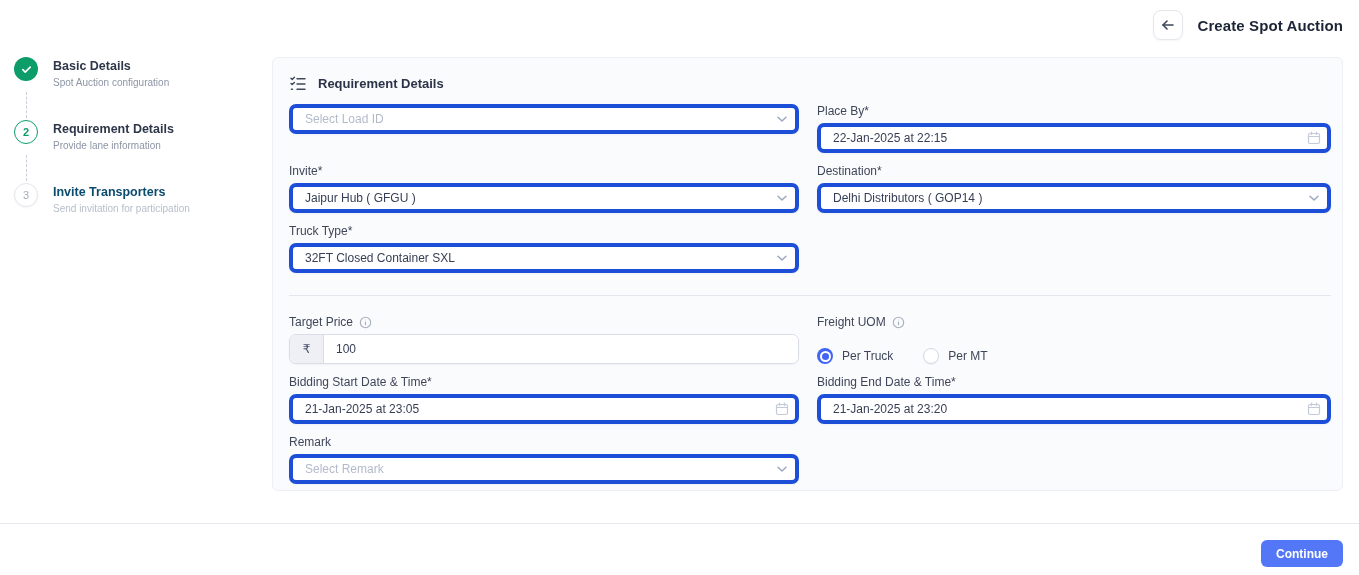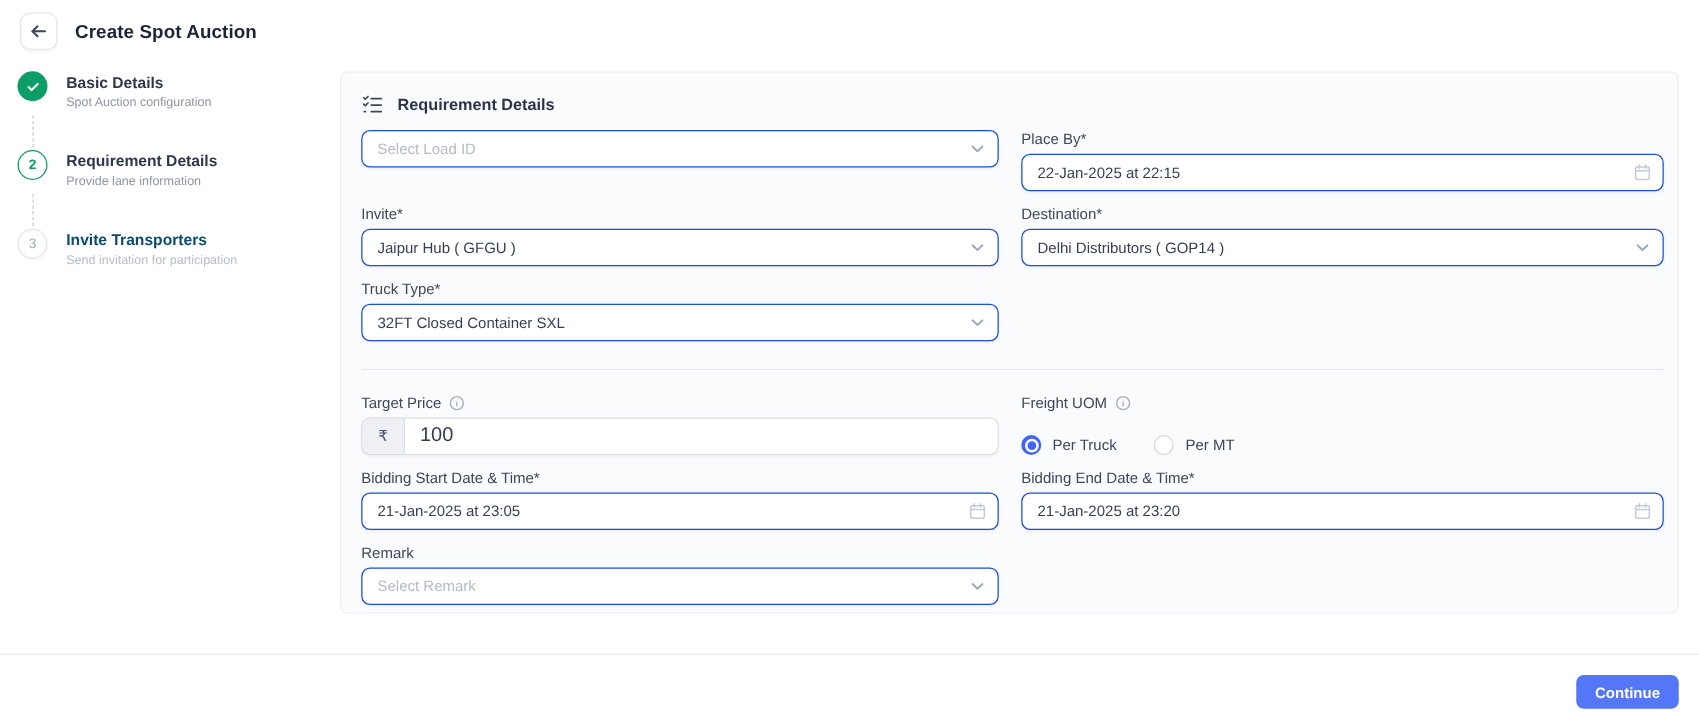--- a/index.html
+++ b/index.html
@@ -1,21 +1,21 @@
 <!DOCTYPE html>
 <html><head>
 <meta charset="utf-8">
 <style>
   * { box-sizing: border-box; margin: 0; padding: 0; }
   html, body { width: 1359px; height: 575px; overflow: hidden; background: #ffffff;
     font-family: "Liberation Sans", "DejaVu Sans", sans-serif; }
   .app { position: relative; width: 1359px; height: 575px; background:#fff; }
 
   
-  .top-header { display:flex; align-items:center; gap:14px; padding:10px 16px 6px 16px; }
+  .top-header { display:flex; align-items:center; gap:14px; padding:10px 16px 6px 16px;justify-content:flex-end; }
   .back-btn { width:30px; height:30px; border:1px solid #e4e7ec; border-radius:8px; background:#fff;
     display:flex; align-items:center; justify-content:center; cursor:pointer; color:#3f4756;
     box-shadow:0 1px 2px rgba(20,30,60,.04); }
   .page-title { font-size:15px; font-weight:700; color:#1c2536; letter-spacing:.1px; }
 
   
   .stepper { position:absolute; left:14px; top:57px; width:250px; }
   .step { display:flex; align-items:flex-start; }
   .step-circle { width:24px; height:24px; border-radius:50%; flex:0 0 24px;
     display:flex; align-items:center; justify-content:center; font-size:11px; background:#fff; }
@@ -33,35 +33,35 @@
   .panel { position:absolute; left:272px; top:57px; width:1071px; height:434px;
     background:#fafbfd; border:1px solid #edeff4; border-radius:6px; padding:16px; }
   .panel-header { display:flex; align-items:center; gap:11px; margin-bottom:12px; }
   .panel-title { font-size:13px; font-weight:700; color:#2b3347; }
   .checklist-icon { color:#3f4756; display:flex; }
 
   .form-grid { display:grid; grid-template-columns: 510px 514px; column-gap:18px; }
   .field { margin-bottom:11px; }
   .field-label { font-size:12px; color:#3e4659; margin-bottom:5px; display:flex; align-items:center; gap:6px; }
   .control { position:relative; height:30px; }
-  .control input { width:100%; height:30px; border:1px solid #1d4ed8; border-radius:7px; background:#fff;
+  .control input { width:100%; height:30px; border:4px solid #1d4ed8; border-radius:7px; background:#fff;
     padding:0 30px 0 12px; font-size:12px; color:#363e56; outline:none;
     box-shadow:0 1px 2px rgba(20,30,60,.05); font-family:inherit; }
   .control input::placeholder { color:#b3bac9; }
   .chevron { position:absolute; right:10px; top:50%; transform:translateY(-50%); color:#9aa6bd; display:flex; pointer-events:none; }
   .cal-icon { position:absolute; right:10px; top:50%; transform:translateY(-50%); color:#c4cad7; display:flex; pointer-events:none; }
 
   .divider { grid-column:1 / -1; border-top:1px solid #e4e7ee; margin:11px 0 19px 0; }
 
   
   .price-group { display:flex; height:30px; border:1px solid #d9dde5; border-radius:7px; background:#fff;
     overflow:hidden; box-shadow:0 1px 2px rgba(20,30,60,.05); }
   .price-prefix { width:34px; background:#eef0f5; border-right:1px solid #d9dde5; display:flex;
     align-items:center; justify-content:center; font-size:12px; color:#4a5269; }
-  .price-group input { flex:1; border:none; height:100%; padding:0 12px; font-size:16px; color:#363e56; outline:none; background:#fff; font-family:inherit; }
+  .price-group input { flex:1; border:none; height:100%; padding:0 12px; font-size:12px; color:#363e56; outline:none; background:#fff; font-family:inherit; }
 
   .info-icon { color:#a7aebd; display:flex; }
 
   
   .radio-row { display:flex; align-items:flex-end; gap:30px; height:30px; }
   .radio-opt { display:flex; align-items:center; gap:9px; cursor:pointer; }
   .radio-outer { width:16px; height:16px; border-radius:50%; display:flex; align-items:center; justify-content:center; }
   .radio-outer.sel { background:#4365f6; }
   .radio-inner-white { width:11px; height:11px; border-radius:50%; background:#fff; display:flex; align-items:center; justify-content:center; }
   .radio-dot { width:7px; height:7px; border-radius:50%; background:#4365f6; }

